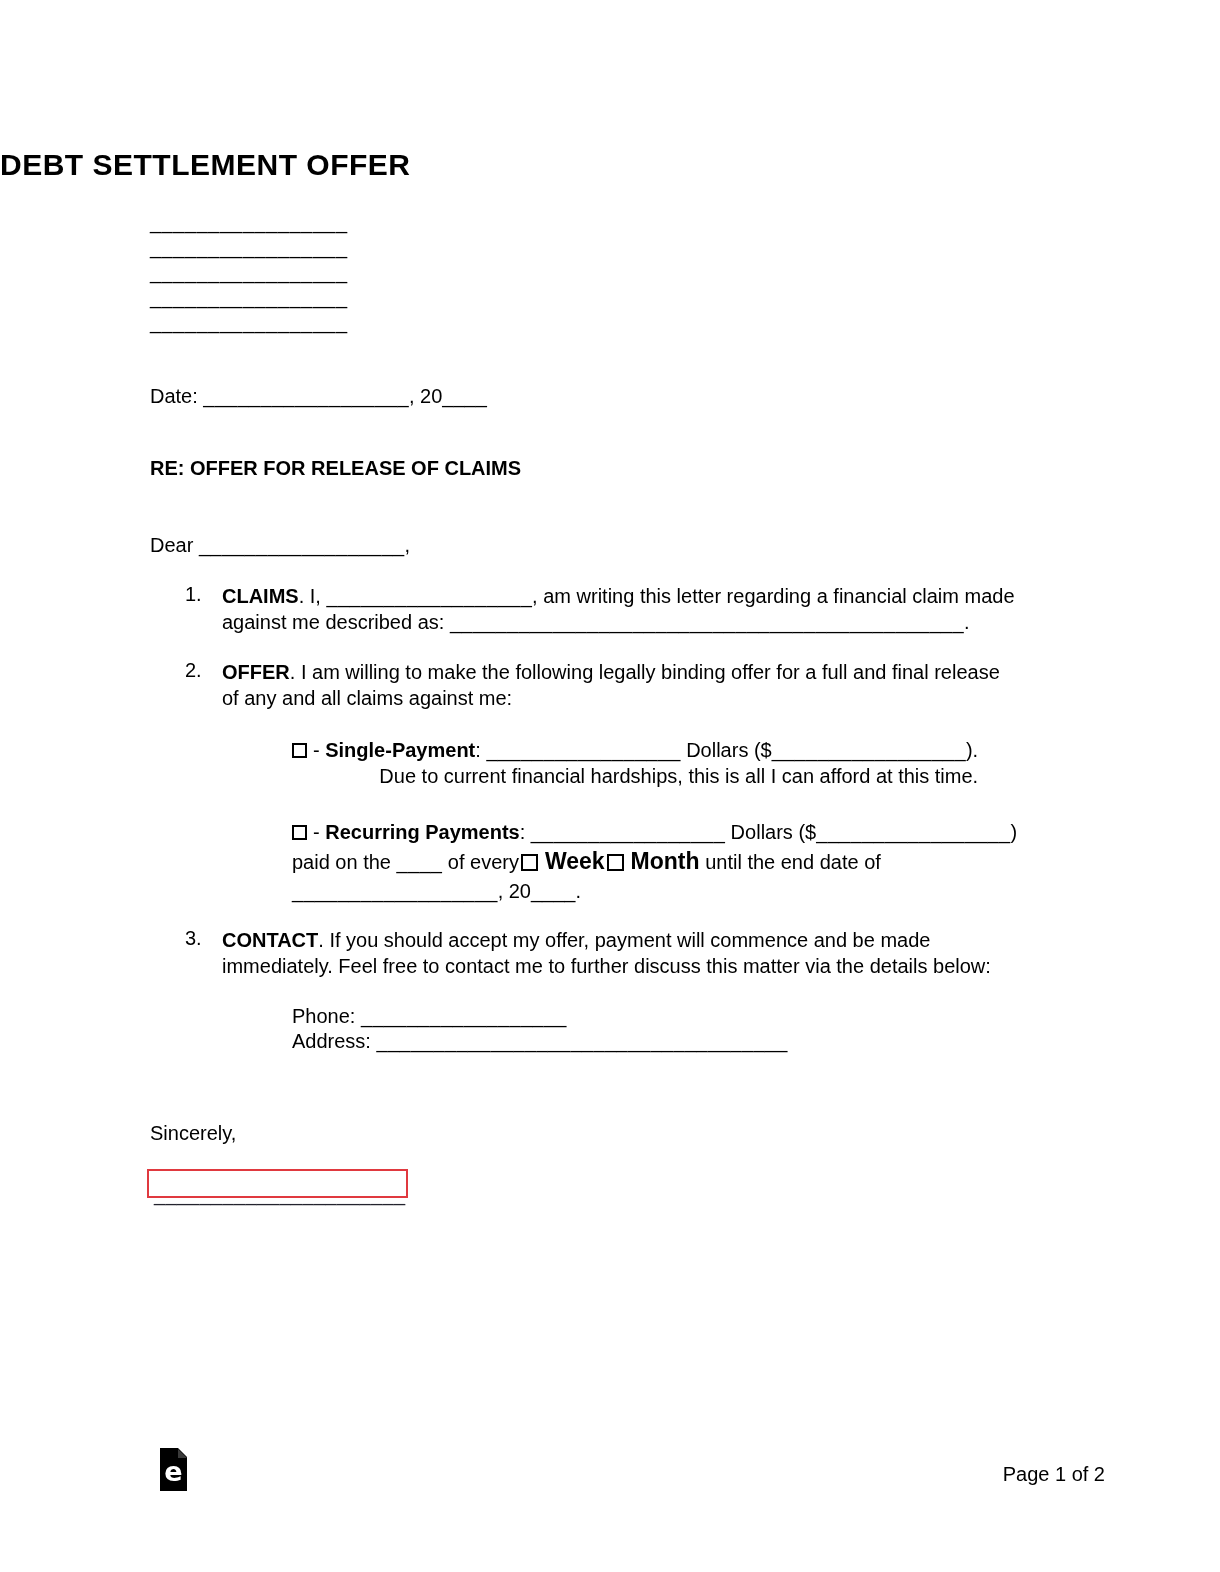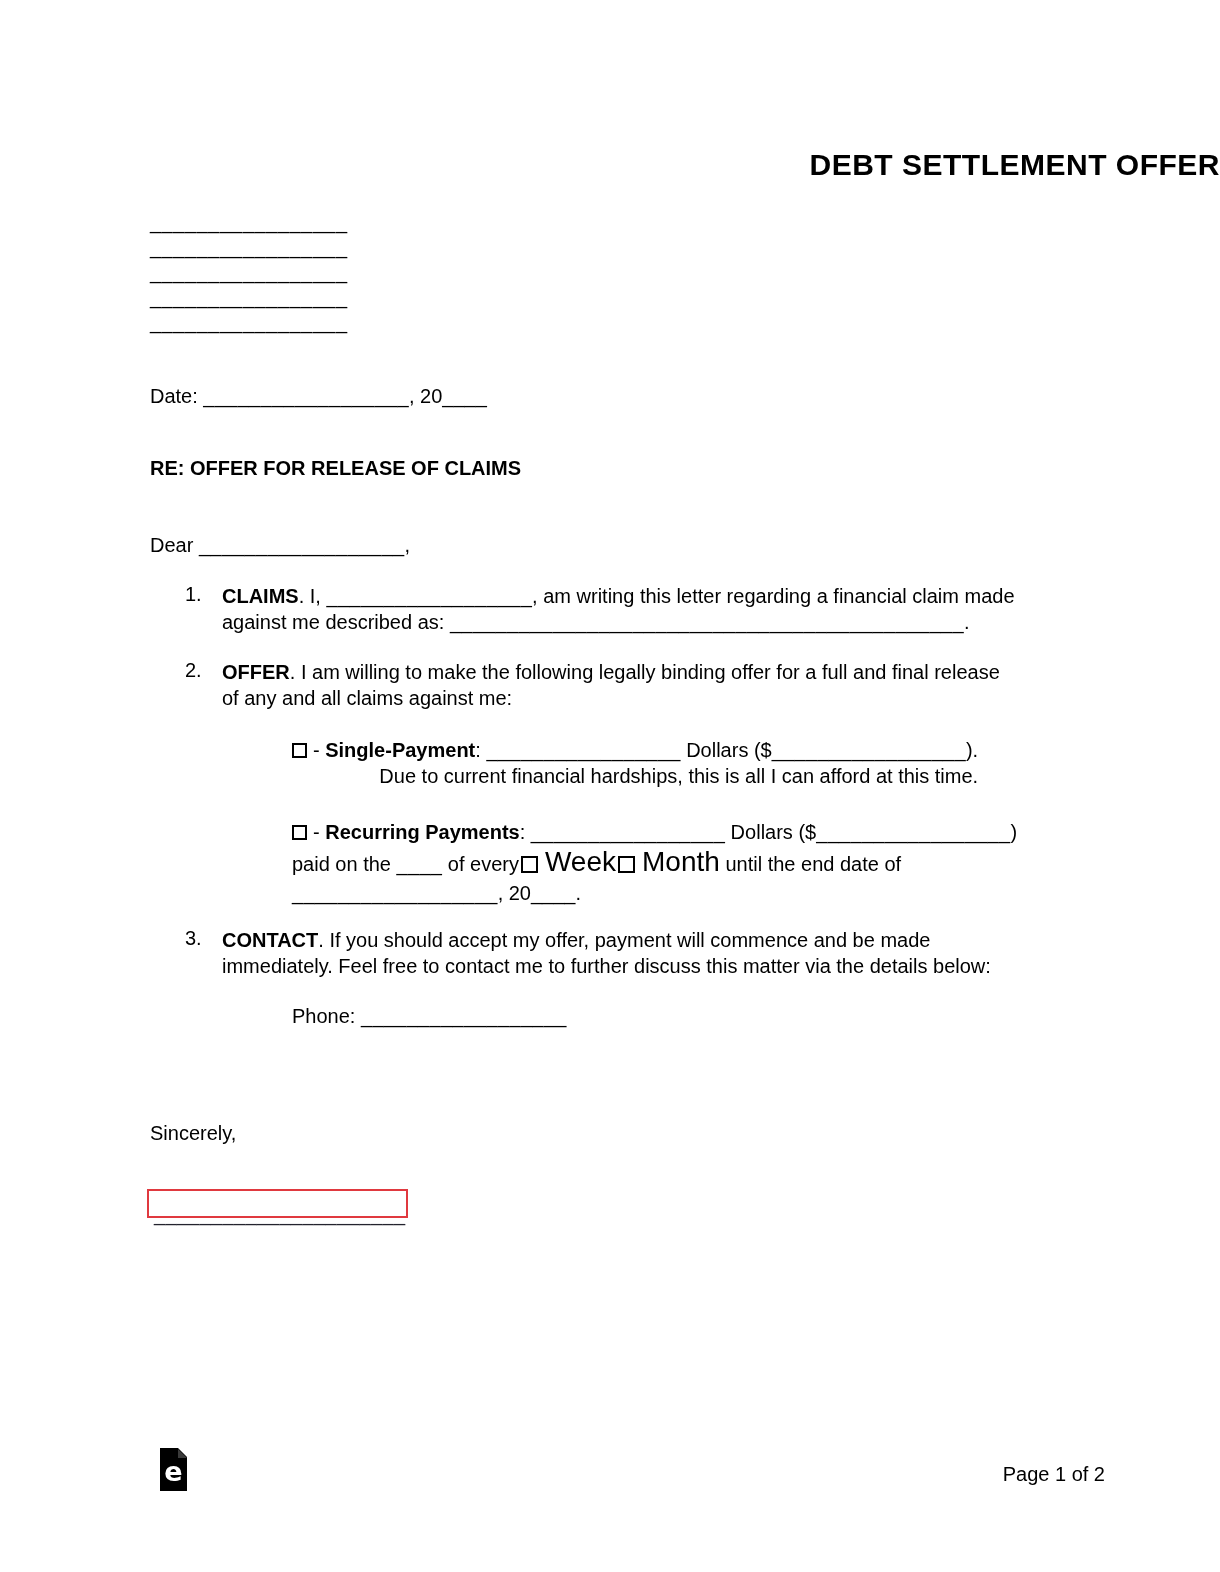--- a/index.html
+++ b/index.html
@@ -4,21 +4,21 @@
 <style>
   * { margin:0; padding:0; box-sizing:border-box; }
   html,body { background:#ffffff; }
   body {
     width:1220px; height:1572px; position:relative; overflow:hidden;
     font-family:"Liberation Sans","DejaVu Sans",sans-serif;
     color:#000000; font-size:20px;
   }
   .abs { position:absolute; }
   .title {
-    top:148px; left:0; width:1220px; text-align:right;
+    top:148px; left:0; width:1220px; text-align:left;
     font-size:30px; font-weight:700; letter-spacing:0.5px;
   }
   .recipient { top:210px; left:150px; line-height:25px; letter-spacing:0.5px; }
   .dateline  { top:385px; left:150px; }
   .subject   { top:457px; left:150px; font-weight:700; }
   .salutation{ top:534px; left:150px; }
   .item { left:185px; }
   .item .num { position:absolute; left:0; top:0; }
   .item .itext { margin-left:37px; width:845px; line-height:26px; }
   .item1 { top:583px; }
@@ -30,24 +30,24 @@
   .rp-block .rline { line-height:29px; }
   .contact-block { top:1004px; line-height:25px; }
   .closing { top:1122px; left:150px; }
   b { font-weight:700; }
   .cb {
     display:inline-block; width:15px; height:15px;
     border:2px solid #000; vertical-align:-1px; margin-right:6px;
     background:#fff;
   }
   .cb.lgcb { width:17px; height:17px; vertical-align:-2px; margin:0 7px 0 2px; }
-  .wm { font-size:28px; }
+  .wm { font-size:23px;font-weight:bold; }
   .sig-field {
     top:1169px; left:147px; width:261px; height:29px;
-    border:2.5px solid #e0393f; background:transparent;margin-top:20px;
+    border:2.5px solid #e0393f; background:transparent;
   }
   .sig-line {
     position:absolute; left:5px; bottom:-3px;
     color:#23232e; font-size:20px; line-height:10px; letter-spacing:0.3px;
     white-space:nowrap;
   }
   .logo {
     top:1448px; left:160px; width:27px; height:43px; background:#000;
   }
   .logo .fold {
@@ -115,20 +115,21 @@
 <div class="abs item item3">
   <span class="num">3.</span>
   <div class="itext">
     <div><b>CONTACT</b><span>. If you should accept my offer, payment will commence and be made</span></div>
     <div>immediately. Feel free to contact me to further discuss this matter via the details below:</div>
   </div>
 </div>
 
 <div class="abs indent contact-block">
   <div><span>Phone: </span><span class="blank">__________________</span></div>
+  <div><span>Address: </span><span class="blank">____________________________________</span></div>
 </div>
 
 <div class="abs closing">Sincerely,</div>
 
 <div class="abs sig-field">
   <span class="sig-line blank">______________________</span>
 </div>
 
 <div class="abs logo">
   <span class="fold-shade"></span>

